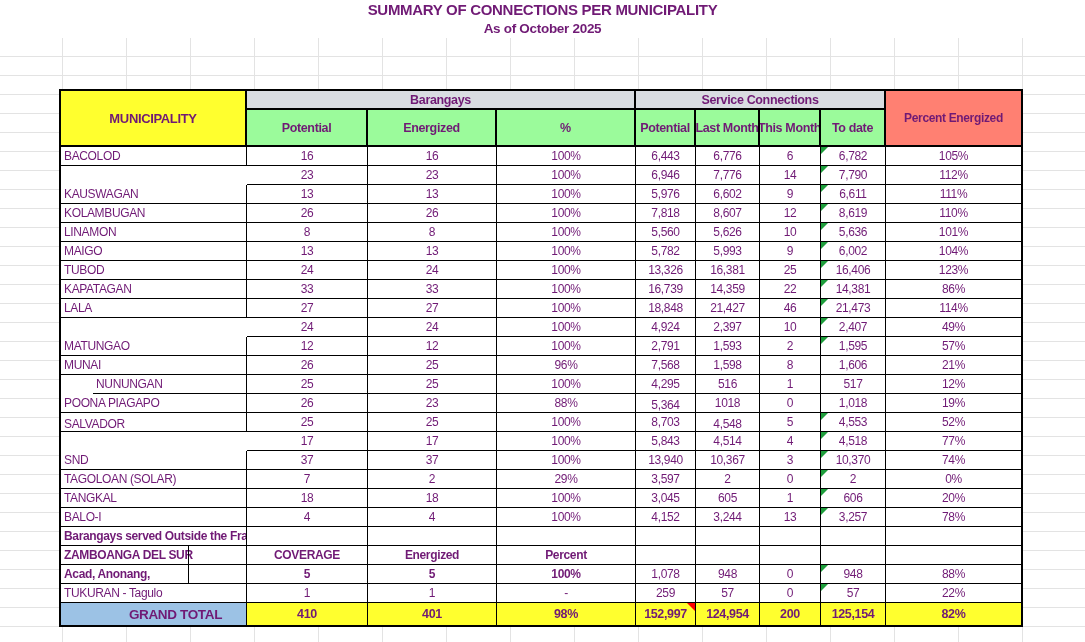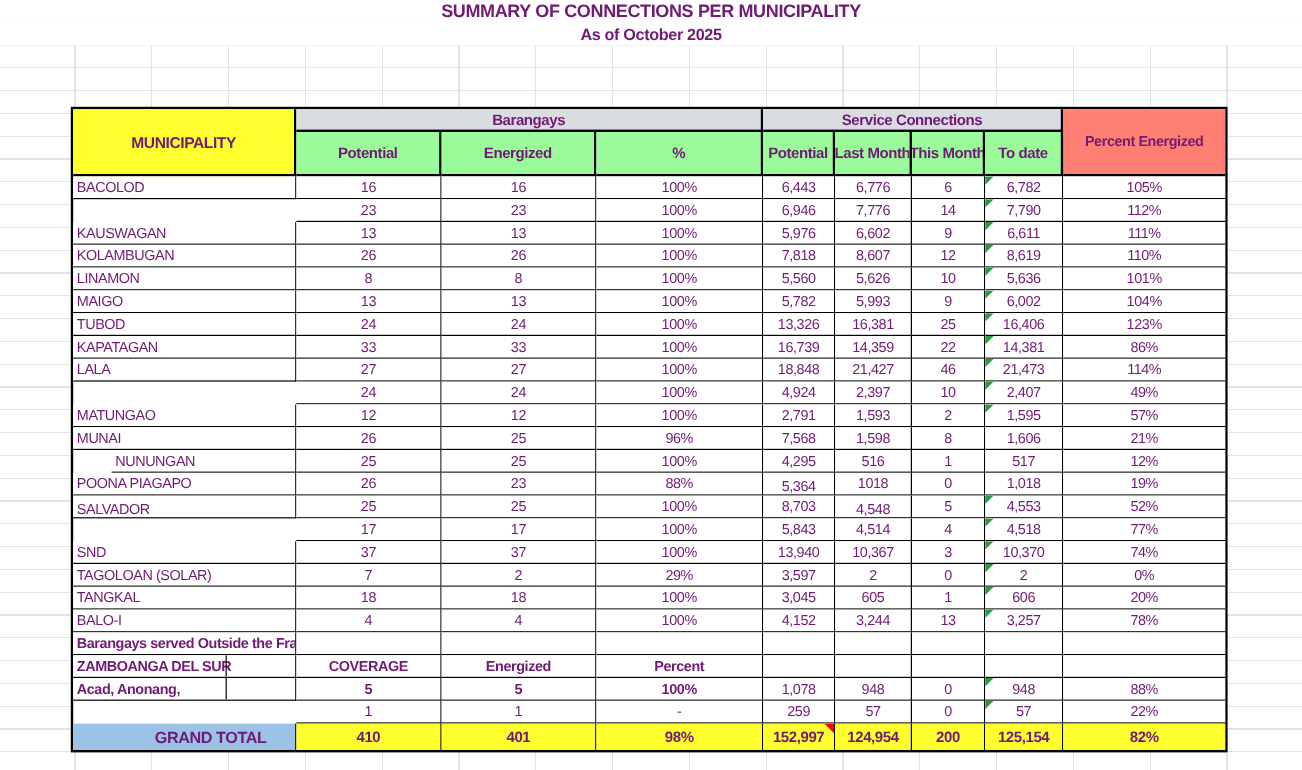--- a/index.html
+++ b/index.html
@@ -696,20 +696,23 @@
       <div class="cell" style="grid-area: 25 / 7;">
         <span>0</span>
       </div>
       <div class="cell" style="grid-area: 25 / 8;">
         <span>948</span>
         <span class="tri-g"></span>
       </div>
       <div class="cell lastcol" style="grid-area: 25 / 9;">
         <span>88%</span>
       </div>
+      <div class="cell left" style="grid-area: 26 / 1;">
+        <span>TUKURAN - Tagulo</span>
+      </div>
       <div class="cell" style="grid-area: 26 / 2;">
         <span>1</span>
       </div>
       <div class="cell" style="grid-area: 26 / 3;">
         <span>1</span>
       </div>
       <div class="cell" style="grid-area: 26 / 4;">
         <span>-</span>
       </div>
       <div class="cell" style="grid-area: 26 / 5;">

